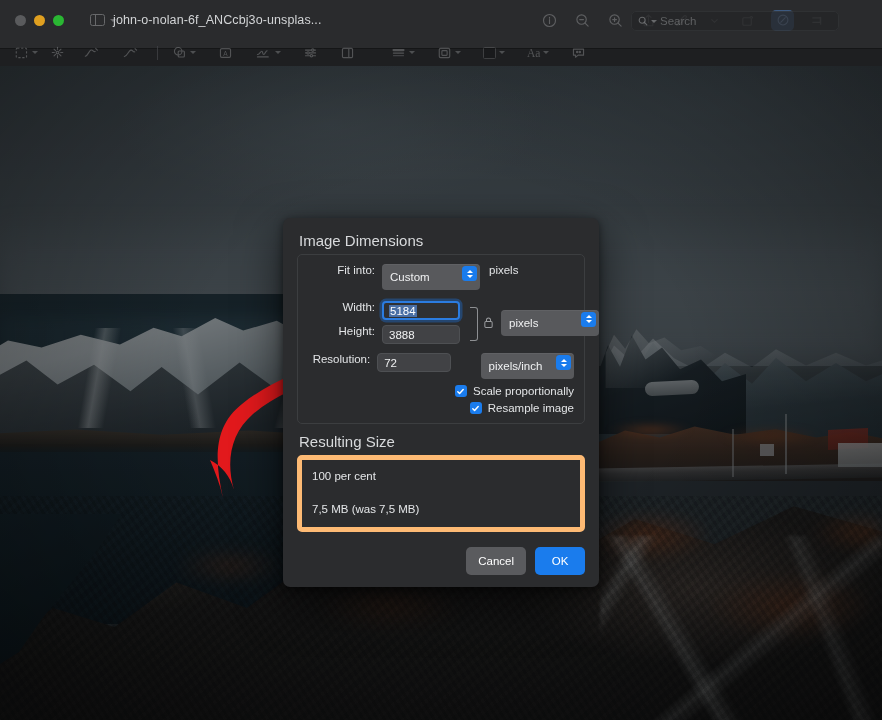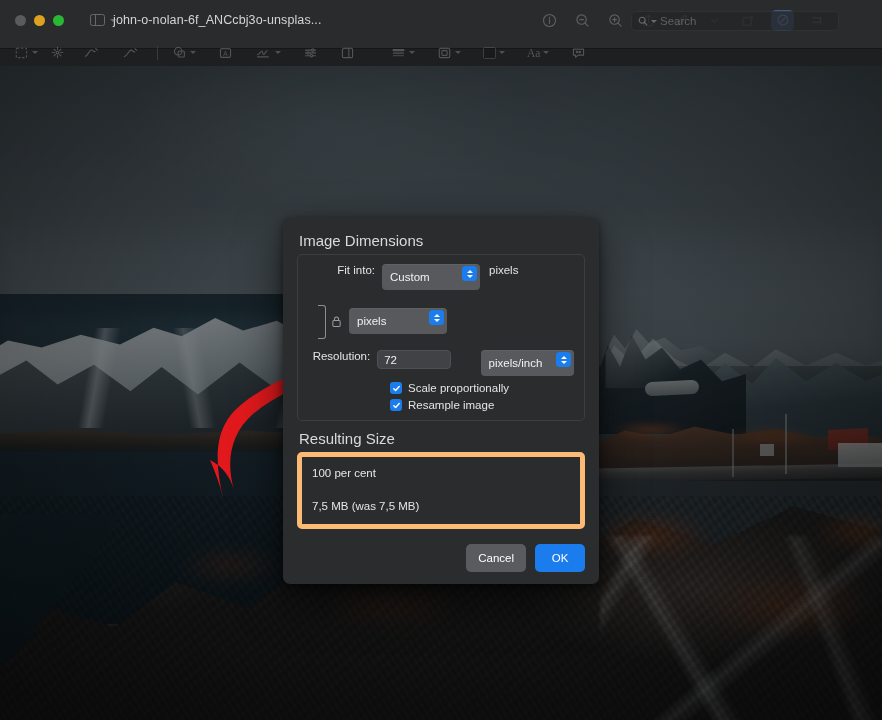--- a/index.html
+++ b/index.html
@@ -457,20 +457,21 @@
   .stack-wh { display: flex; align-items: center; }
   .wh-left { display: flex; flex-direction: column; gap: 5px; }
   .wh-right { display: flex; align-items: center; }
 
   .checkrow {
     display: flex;
     align-items: center;
     gap: 6px;
     margin-left: 82px;
     margin-top: 6px;
+    justify-content: flex-end;
   }
   .cb {
     width: 12px; height: 12px;
     background: #1a7ced;
     border-radius: 3px;
     display: flex; align-items: center; justify-content: center;
     flex: none;
   }
   .cb svg { display: block; }
   .ck-label { font-size: 11.5px; color: #e2e4e6; }
@@ -735,20 +736,37 @@
           <span>Custom</span>
           <span class="stepper">
             <span class="st-up"></span>
             <span class="st-dn"></span>
           </span>
         </div>
         <span class="unit-suffix">pixels</span>
       </div>
 
       <div class="stack-wh" style="margin-top:11px;">
+        <div class="wh-left">
+
+          <div class="row" style="margin-bottom:0">
+            <span class="lbl">Width:</span>
+            <div class="field focused">
+              <span class="sel-text">5184</span>
+            </div>
+          </div>
+
+          <div class="row" style="margin-bottom:0">
+            <span class="lbl">Height:</span>
+            <div class="field">
+              <span>3888</span>
+            </div>
+          </div>
+
+        </div>
 
         <div class="wh-right">
           <span class="bracket"></span>
           <span class="lock">
             <svg width="11" height="13" viewBox="0 0 12 14" fill="none" stroke="currentColor" stroke-width="1.1">
               <rect x="2" y="6" width="8" height="6.4" rx="1.2"></rect>
               <path d="M3.8 6V4.2a2.2 2.2 0 014.4 0V6"></path>
             </svg>
           </span>
           <div class="select sel-unit">

